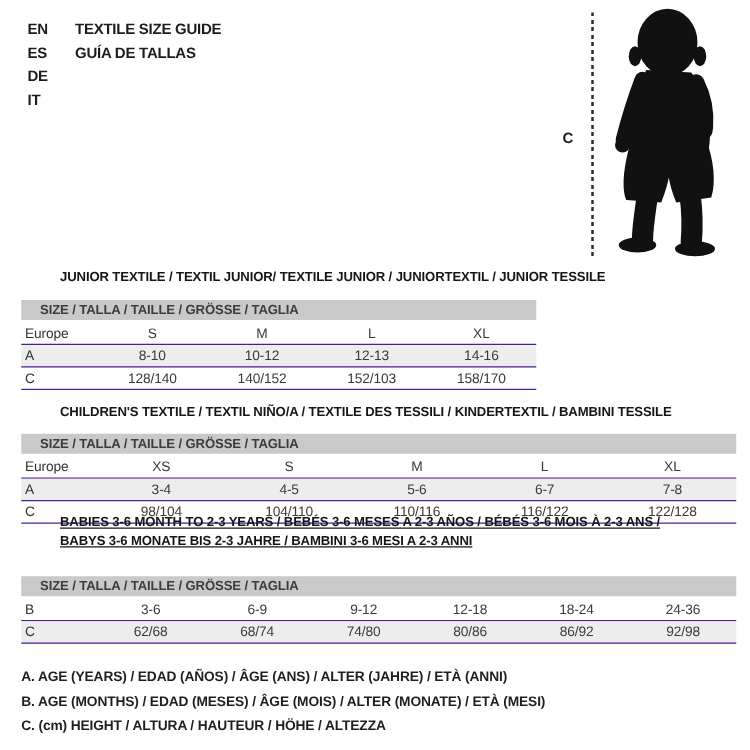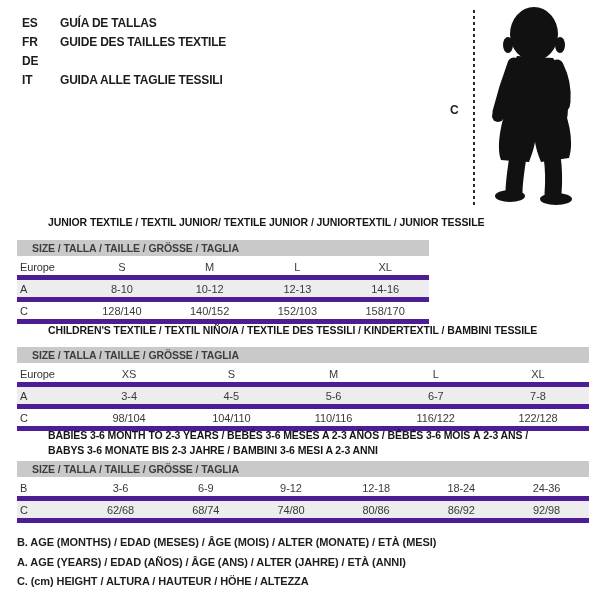--- a/index.html
+++ b/index.html
@@ -19,54 +19,53 @@
   
   #measure-line{left:473px;top:10px;width:2px;height:197px;
     background:repeating-linear-gradient(to bottom,#2b2b2b 0 3px,transparent 3px 6px);}
   #measure-label{left:450px;top:103px;font-weight:bold;font-size:12px;color:#1c1c1c;}
   #baby-svg{left:477px;top:4px;}
 
   
   .sec-title{font-weight:bold;font-size:10.5px;letter-spacing:-0.1px;color:#161616;white-space:nowrap;margin-left:31px;}
   .size-bar{height:16px;line-height:16px;background:#c9c9c9;color:#3d3d3d;
     font-size:10.5px;font-weight:bold;letter-spacing:-0.1px;padding-left:15px;margin-bottom:2px;}
-  .trow{display:flex;height:17px;align-items:center;border-bottom:5px solid #4c1d95;}
+  .trow{display:flex;height:17px;align-items:center;border-bottom:1px solid #4c1d95;}
   .trow.stripe{background:#ededed;}
   .tcell{flex:1;text-align:center;font-size:11px;color:#3a3a3a;letter-spacing:-0.1px;}
   .tcell.label{flex:0 0 58px;text-align:left;padding-left:3px;color:#333;}
   .t{left:17px;}
   #t1{top:240px;width:412px;}
   #t2{top:347px;width:572px;}
   #t3{top:461px;width:572px;}
   #t1-title{left:17px;top:216px;}
   #t2-title{left:17px;top:324px;}
-  #t3-title{left:17px;top:428px;line-height:15px;}
+  #t3-title{left:17px;top:411px;line-height:15px;text-decoration:underline;}
 
   
   #notes{left:17px;top:536px;}
   .note-line{font-weight:bold;font-size:11px;letter-spacing:-0.1px;color:#1e1e1e;height:19.5px;}
 </style>
 </head>
 <body>
 
 <div id="languages" class="abs">
   <div class="lang-row">
+    <span class="lang-code">EN</span>
+    <span class="lang-label">TEXTILE SIZE GUIDE</span>
+  </div>
+  <div class="lang-row">
     <span class="lang-code">ES</span>
     <span class="lang-label">GUÍA DE TALLAS</span>
-  </div>
-  <div class="lang-row">
-    <span class="lang-code">FR</span>
-    <span class="lang-label">GUIDE DES TAILLES TEXTILE</span>
   </div>
   <div class="lang-row">
     <span class="lang-code">DE</span>
   </div>
   <div class="lang-row">
     <span class="lang-code">IT</span>
-    <span class="lang-label">GUIDA ALLE TAGLIE TESSILI</span>
   </div>
 </div>
 
 <div id="measure-line" class="abs"></div>
 <div id="measure-label" class="abs">C</div>
 <svg id="baby-svg" class="abs" width="120" height="202" viewBox="0 0 120 202">
   <g fill="#111111" stroke="none">
     <ellipse cx="57" cy="30" rx="24" ry="27"></ellipse>
     <ellipse cx="31" cy="41" rx="5" ry="8"></ellipse>
     <ellipse cx="83" cy="41" rx="5" ry="8"></ellipse>
@@ -160,16 +159,16 @@
     <div class="tcell">62/68</div>
     <div class="tcell">68/74</div>
     <div class="tcell">74/80</div>
     <div class="tcell">80/86</div>
     <div class="tcell">86/92</div>
     <div class="tcell">92/98</div>
   </div>
 </div>
 
 <div id="notes" class="abs">
+  <div class="note-line">A. AGE (YEARS) / EDAD (AÑOS) / ÂGE (ANS) / ALTER (JAHRE) / ETÀ (ANNI)</div>
   <div class="note-line">B. AGE (MONTHS) / EDAD (MESES) / ÂGE (MOIS) / ALTER (MONATE) / ETÀ (MESI)</div>
-  <div class="note-line">A. AGE (YEARS) / EDAD (AÑOS) / ÂGE (ANS) / ALTER (JAHRE) / ETÀ (ANNI)</div>
   <div class="note-line">C. (cm) HEIGHT / ALTURA / HAUTEUR / HÖHE / ALTEZZA</div>
 </div>
 
 </body></html>

